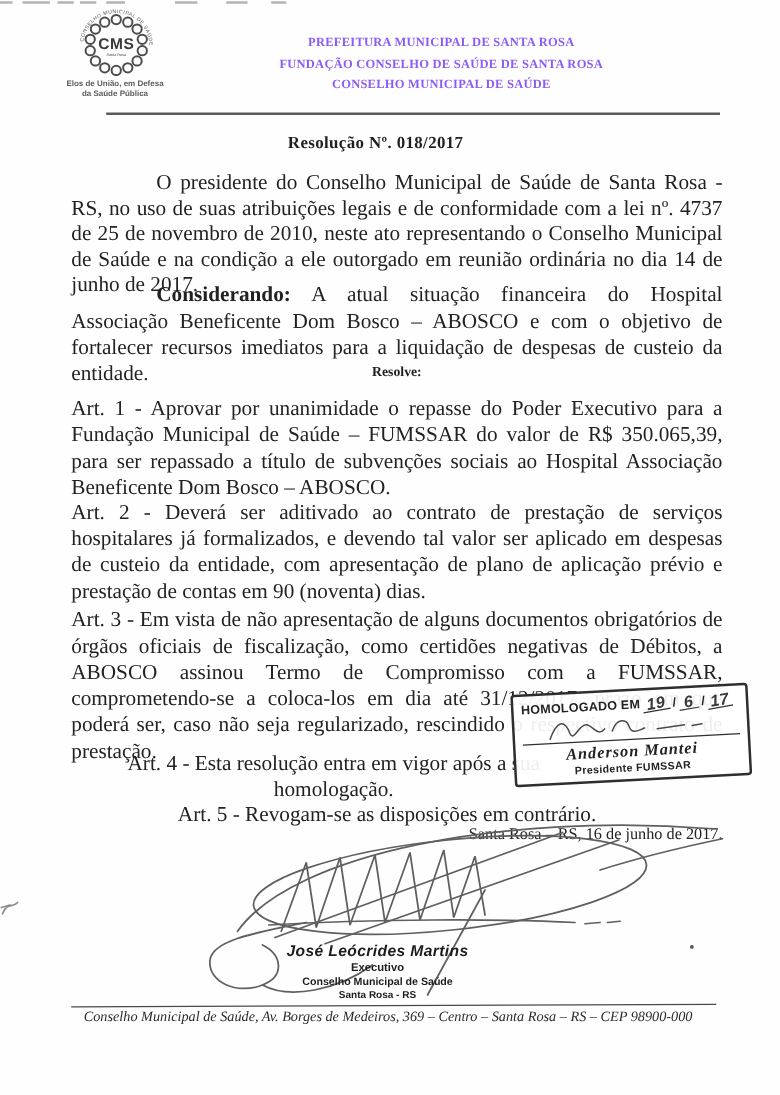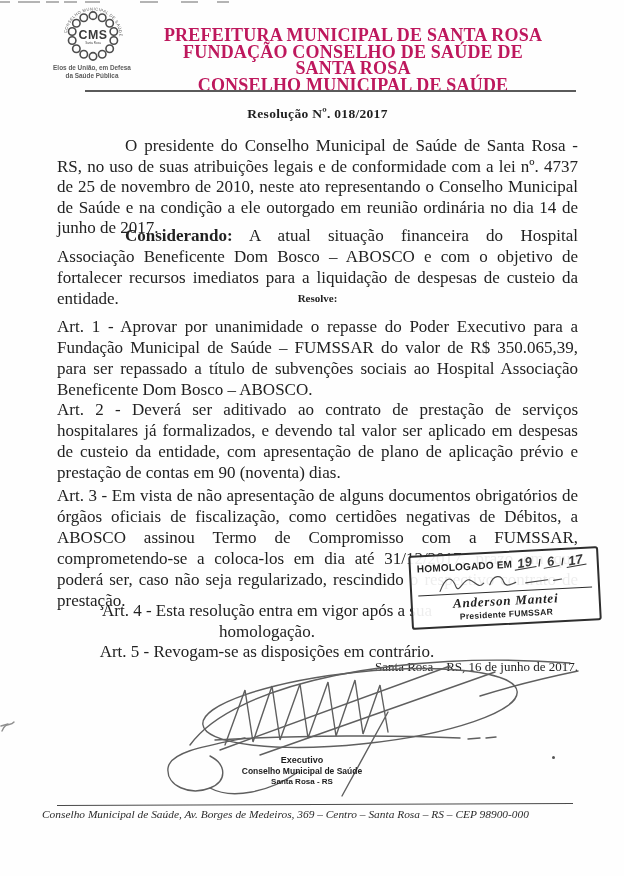--- a/index.html
+++ b/index.html
@@ -8,37 +8,37 @@
     font-family:"Liberation Serif",serif;color:#1f1f1f;overflow:hidden;
   }
   
   .scan-dash{position:absolute;height:2px;background:#b4b4b4;top:1px;}
   .ink-dot{position:absolute;width:3px;height:3px;border-radius:50%;background:#555;}
   
   .logo-wrap{position:absolute;left:51px;top:5px;width:84px;text-align:center;}
   .logo-caption{position:absolute;left:36px;top:64px;width:112px;text-align:center;
     font-family:"Liberation Sans",sans-serif;font-size:6.4px;font-weight:bold;color:#5c5c5c;line-height:7.5px;}
   .header-text{position:absolute;left:153px;top:27px;width:400px;text-align:center;
-    font-weight:bold;font-size:18px;line-height:16.5px;letter-spacing:.2px;color:#be185d;}
+    font-weight:bold;font-size:10px;line-height:16.5px;letter-spacing:.2px;color:#8b5cf6;}
   .header-rule{position:absolute;left:85px;top:90px;width:491px;border-top:2px solid #5a5a5a;}
   
-  .doc-title{position:absolute;left:57px;top:106px;width:521px;text-align:center;
+  .doc-title{position:absolute;left:40px;top:106px;width:521px;text-align:center;
     font-weight:bold;font-size:13.5px;letter-spacing:.3px;}
   .para{position:absolute;left:57px;width:521px;font-size:17px;line-height:21px;
     text-align:justify;color:#222;}
   .indent{text-indent:68px;}
   #p-intro{top:136px;line-height:20.5px;}
   #p-considerando{top:225px;}
   #h-resolve{position:absolute;left:57px;top:292px;width:521px;text-align:center;
     font-weight:bold;font-size:11px;}
   #p-art1{top:316px;}
   #p-art2{top:399px;}
   #p-art3{top:485px;}
   #p-art4{top:600px;width:420px;text-align:center;}
-  #p-art5{top:641px;width:420px;text-align:center;}
+  #p-art5{top:641px;width:420px;text-align:right;}
   #dateline{position:absolute;left:57px;top:659px;width:521px;text-align:right;font-size:13px;color:#222;}
   
   .stamp{position:absolute;left:410px;top:551px;width:174px;border:2px solid #2e2e2e;border-radius:3px;
     background:rgba(255,255,255,.92);transform:rotate(-3deg);padding:5px 6px 4px 6px;
     font-family:"Liberation Sans",sans-serif;color:#222;}
   .stamp-row1{display:flex;align-items:flex-end;gap:2px;font-weight:bold;font-size:10px;letter-spacing:.2px;white-space:nowrap;}
   .stamp-blank{display:inline-block;border-bottom:1.5px solid #333;text-align:center;
     font-style:italic;font-size:13px;font-weight:bold;line-height:11px;transform:rotate(-7deg);color:#3a3a3a;}
   .stamp-sig{display:block;margin:1px auto -2px auto;}
   .stamp-name{border-top:1.5px solid #2e2e2e;margin-top:2px;padding-top:1px;text-align:center;
@@ -47,21 +47,21 @@
   
   .big-signature{position:absolute;left:150px;top:650px;pointer-events:none;}
   .name-block{position:absolute;left:191px;top:754px;width:222px;text-align:center;
     font-family:"Liberation Sans",sans-serif;color:#1d1d1d;}
   .name-block .sig-name{font-weight:bold;font-style:italic;font-size:12.5px;letter-spacing:.3px;}
   .name-block .sig-role1{font-weight:bold;font-size:9px;margin-top:1px;}
   .name-block .sig-role2{font-weight:bold;font-size:8.5px;margin-top:1px;}
   .name-block .sig-role3{font-weight:bold;font-size:8px;margin-top:1px;text-align:center;}
   
   .footer-rule{position:absolute;left:57px;top:804px;width:516px;border-top:1.5px solid #4a4a4a;transform:rotate(-.2deg);}
-  .footer-text{position:absolute;left:42px;top:808px;width:516px;font-style:italic;font-size:11.4px;color:#2a2a2a;}
+  .footer-text{position:absolute;left:67px;top:808px;width:516px;font-style:italic;font-size:11.4px;color:#2a2a2a;}
   .pencil-mark{position:absolute;left:0px;top:718px;}
 </style>
 </head>
 <body>
 
 <div class="page">
 
   <div>
     <div class="scan-dash" style="left:0;width:10px"></div>
     <div class="scan-dash" style="left:18px;width:22px"></div>
@@ -160,20 +160,21 @@
       <path d="M110,105 L345,22"></path>
       <path d="M65,90 C150,85 250,85 310,88"></path>
       <path d="M318,89 l12,-1 M336,88 l10,-1"></path>
       <path d="M95,88 C55,96 20,102 18,118 C16,136 40,146 60,138 C78,131 76,114 60,106"></path>
       <path d="M60,138 C82,150 120,142 148,122"></path>
       <path d="M238,62 L192,146"></path>
     </g>
   </svg>
 
   <div class="name-block">
+    <div class="sig-name">José Leócrides Martins</div>
     <div class="sig-role1">Executivo</div>
     <div class="sig-role2">Conselho Municipal de Saúde</div>
     <div class="sig-role3">Santa Rosa - RS</div>
   </div>
 
   <svg class="pencil-mark" width="16" height="16" viewBox="0 0 16 16">
     <g fill="none" stroke="#8f8f8f" stroke-width="1.4" stroke-linecap="round">
       <path d="M2,13 C6,3 10,9 14,4"></path>
       <path d="M1,8 L8,6"></path>
     </g>

